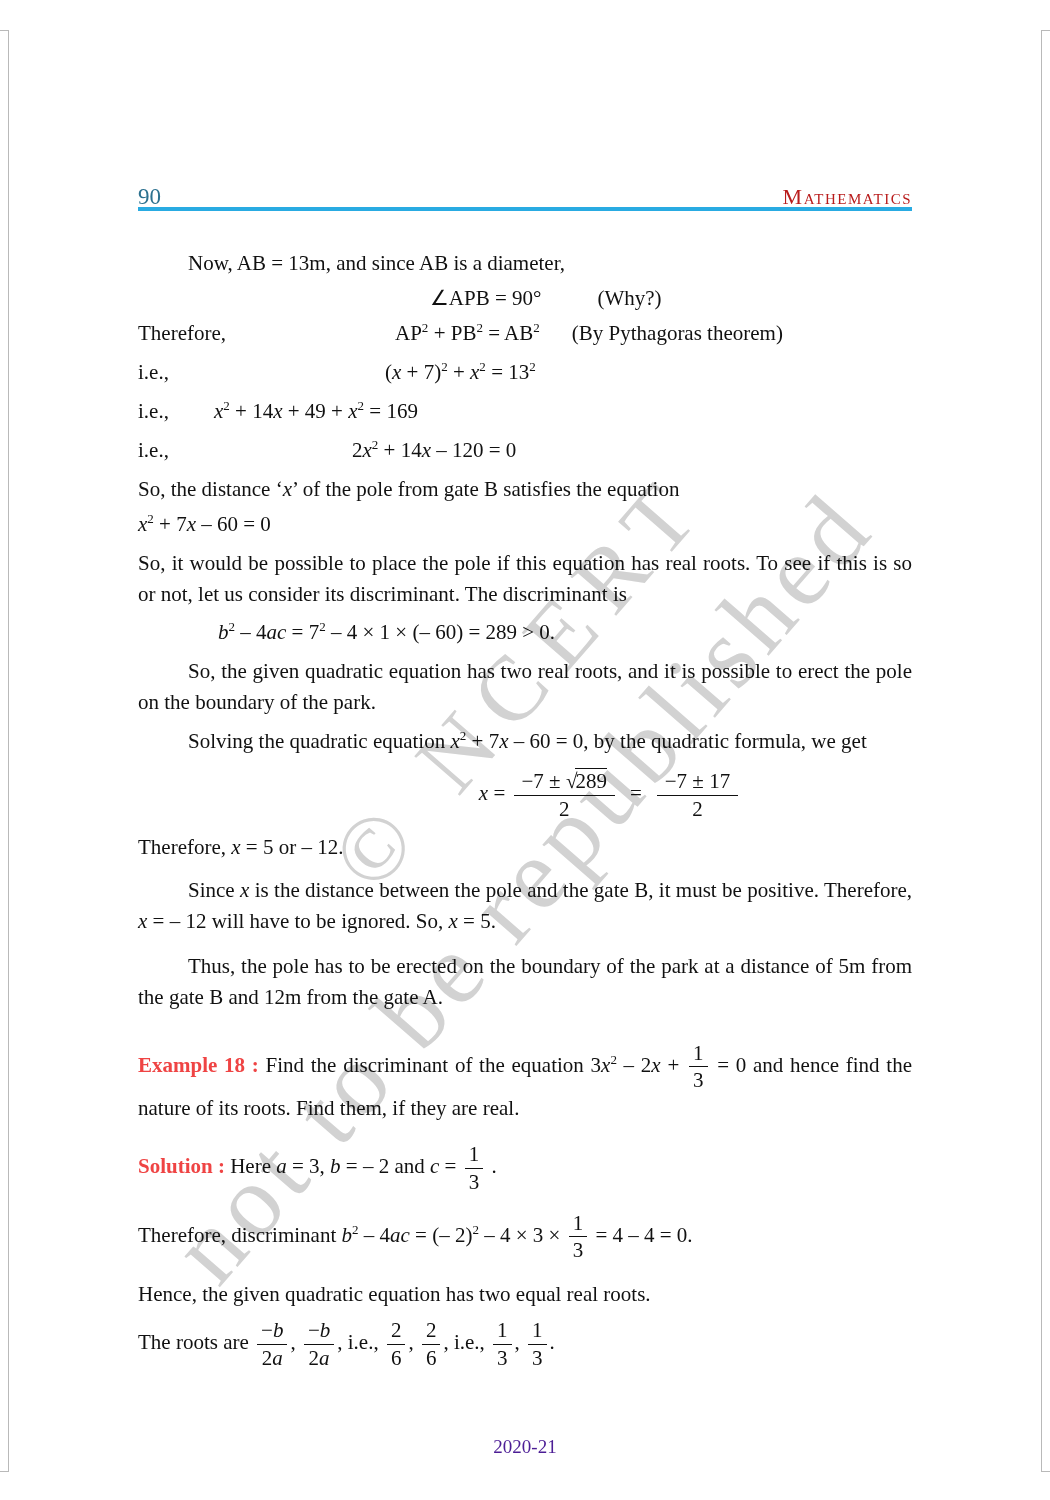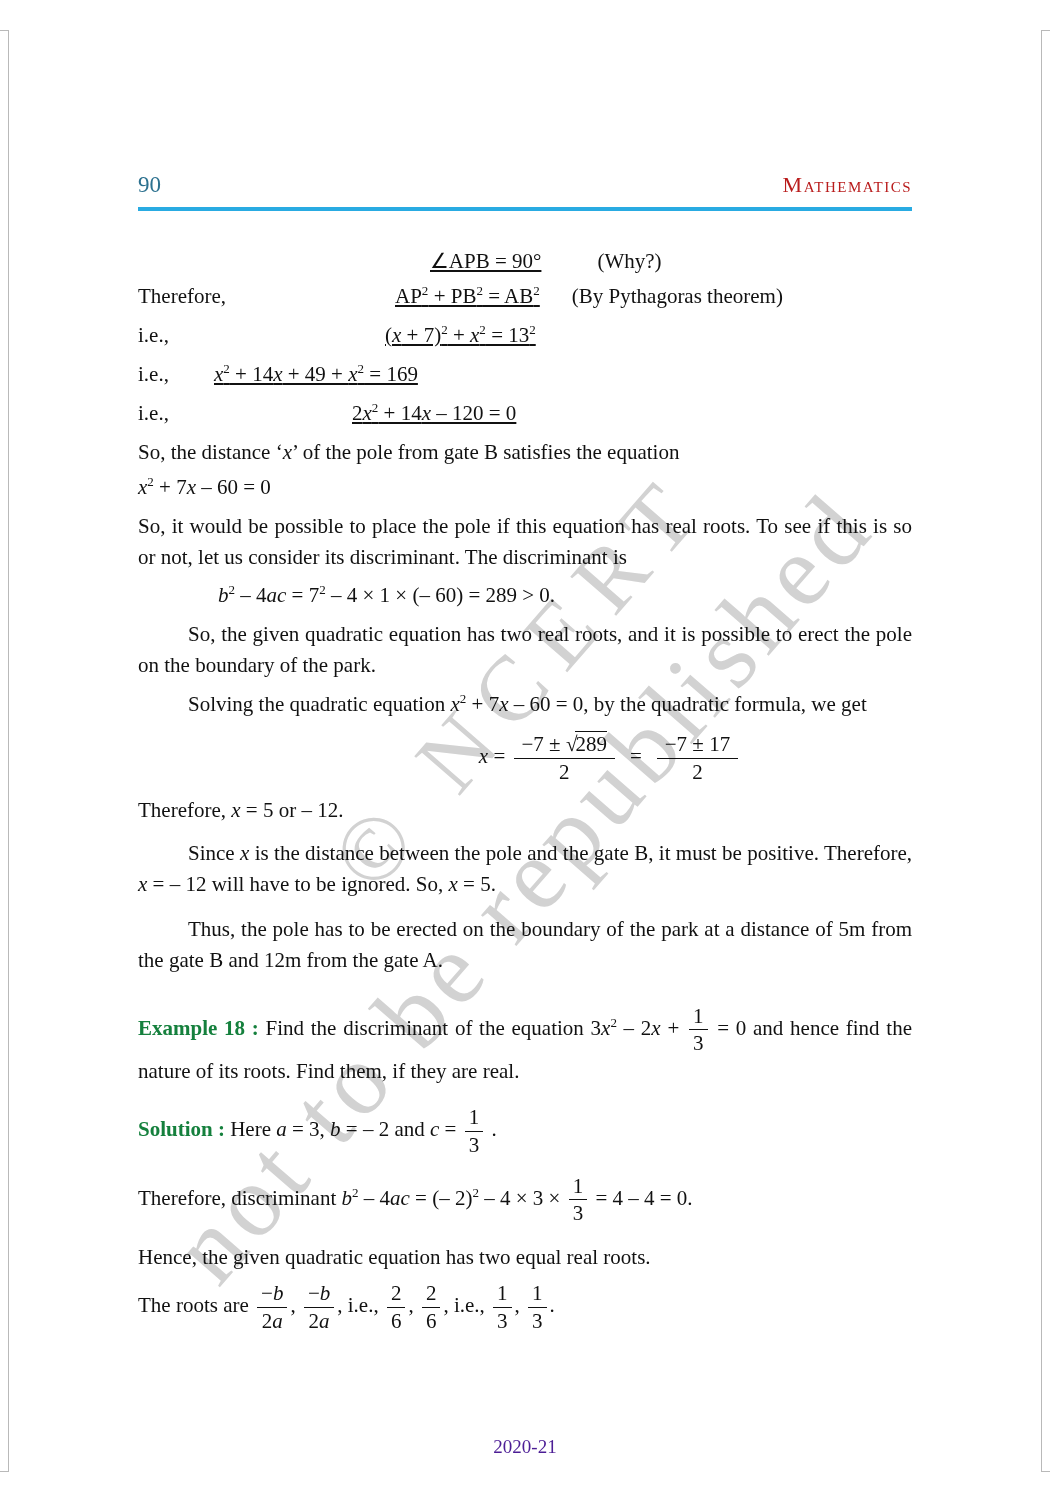--- a/index.html
+++ b/index.html
@@ -18,52 +18,52 @@
   .tick-tl { left:0; top:30px; } .tick-tr { right:0; top:30px; }
   .tick-bl { left:0; bottom:28px; } .tick-br { right:0; bottom:28px; }
 
   
   .wm { position:absolute; color:#d2d2d2; white-space:nowrap; transform-origin:0 0; z-index:0;
         font-family:"Liberation Serif", serif; }
   .wm1 { left:310px; top:840px; font-size:92px; letter-spacing:18px; transform:rotate(-49deg); }
   .wm2 { left:148px; top:1228px; font-size:102px; letter-spacing:7px; transform:rotate(-49deg); }
 
   
-  .header { position:absolute; left:138px; width:774px; top:172px; z-index:2;
+  .header { position:absolute; left:138px; width:774px; top:184px; z-index:2;
             display:flex; justify-content:space-between; align-items:baseline; }
   .pageno  { font-size:23px; color:#2c718f; }
   .runhead { font-variant:small-caps; font-size:22px; letter-spacing:1.5px; color:#b91c1c; }
   .rule { position:absolute; left:138px; width:774px; top:207px; height:4px; background:#29abe2; z-index:2; }
 
   
   .content { position:absolute; left:138px; width:774px; top:242px; z-index:1;
              font-size:21px; line-height:31px; }
   .para { margin-top:6px; text-align:justify; }
   .indent { text-indent:50px; }
   .noj { text-align:left; }
 
   .eqrow { position:relative; margin-top:4px; }
   .eqlabel { position:absolute; left:0; }
-  .eqmath { display:inline-block;text-decoration:underline; }
+  .eqmath { display:inline-block; }
   .eqcenter { text-align:left; padding-right:130px; margin-top:4px; }
   .eqleft   { padding-left:80px; margin-top:7px; }
 
   .display-eq { text-align:center; padding-left:170px; margin-top:12px; margin-bottom:8px; }
   .display-eq .frac .num, .display-eq .frac .den { padding-left:8px; padding-right:8px; }
   .sp { display:inline-block; margin:0 12px; }
 
   .frac { display:inline-block; vertical-align:middle; text-align:center; line-height:1.18; margin:0 3px; }
   .frac .num { display:block; border-bottom:1.5px solid #111; padding:0 4px 1px; }
   .frac .den { display:block; padding-top:1px; }
   .rad { border-top:1.5px solid #111; }
   .sqrtsym { letter-spacing:-2px; }
   sup { font-size:0.62em; vertical-align:super; line-height:0; }
   i { font-style:italic; }
 
-  .blue { color:#15803d; font-weight:bold; }
+  .blue { color:#ef4444; font-weight:bold; }
 
   .mt8 { margin-top:8px; } .mt10 { margin-top:10px; } .mt12 { margin-top:12px; }
   .mt14 { margin-top:14px; } .mt16 { margin-top:16px; } .mt20 { margin-top:8px; }
   .example  { margin-top:28px; }
   .solution { margin-top:18px; }
 
   .footer { position:absolute; left:0; width:100%; bottom:42px; text-align:center;
             font-size:19px; z-index:1; color:#4c1d95; }
 </style>
 </head>
@@ -82,20 +82,21 @@
   <div class="wm wm2">not to be republished</div>
 
   <div class="header">
     <span class="pageno">90</span>
     <span class="runhead">Mathematics</span>
   </div>
   <div class="rule"></div>
 
   <div class="content">
 
+    <p class="para indent noj">Now, AB = 13m, and since AB is a diameter,</p>
 
     <div class="eqrow">
       <span class="eqmath" style="margin-left:292px">∠APB = 90°</span><span class="eqnote" style="margin-left:56px">(Why?)</span>
     </div>
 
     <div class="eqrow">
       <span class="eqlabel">Therefore,</span><span class="eqmath" style="margin-left:257px">AP<sup>2</sup> + PB<sup>2</sup> = AB<sup>2</sup></span><span class="eqnote" style="margin-left:32px">(By Pythagoras theorem)</span>
     </div>
 
     <div class="eqrow mt8">

